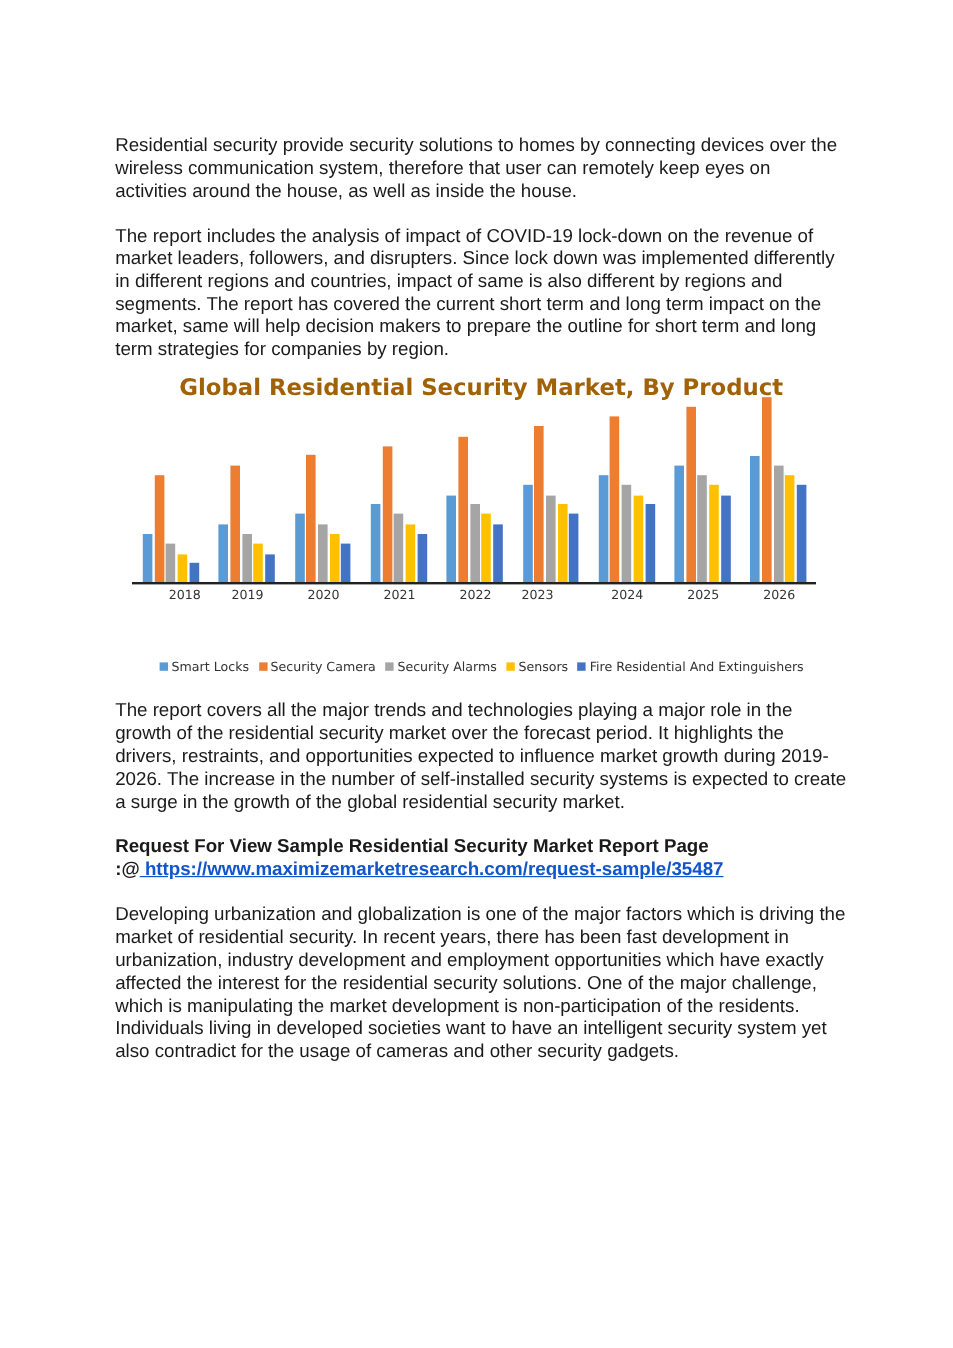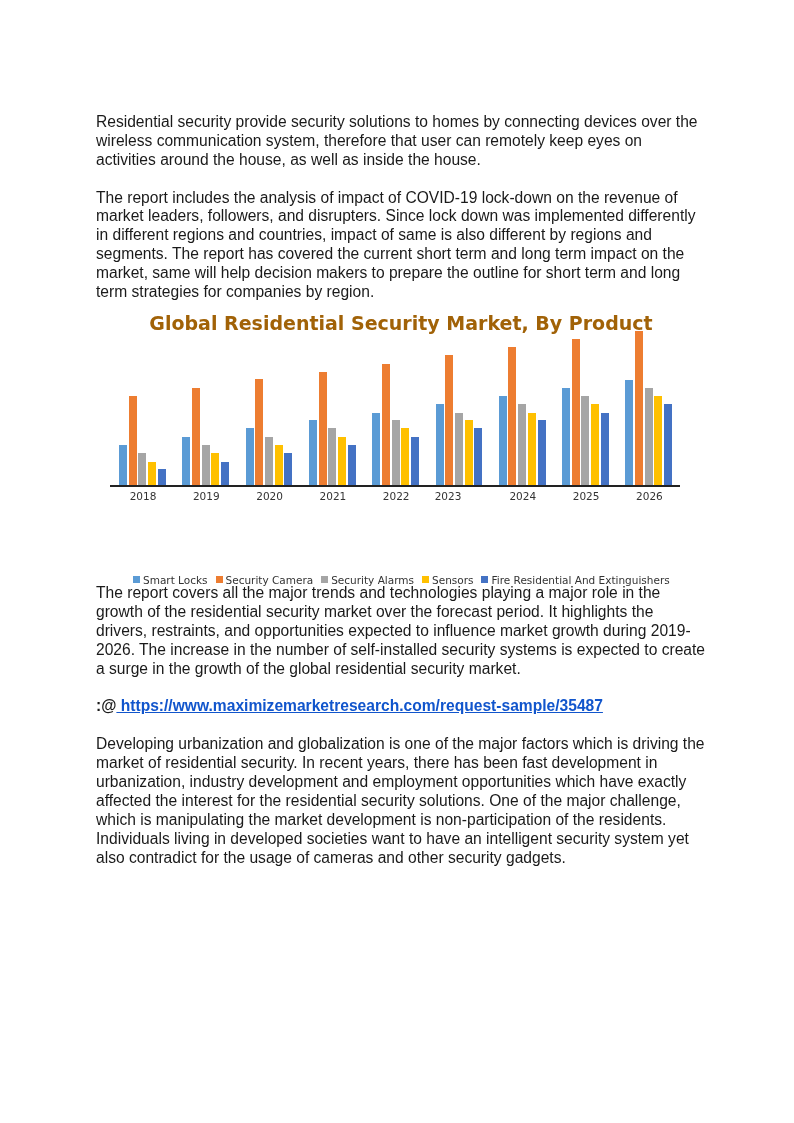--- a/index.html
+++ b/index.html
@@ -14,21 +14,21 @@
   .chart { position: relative; width: 610px; height: 282px; margin-top: 0; }
   .chart-title { position: absolute; left: 0; width: 100%; top: 10px; text-align: center;
                  font-family: "DejaVu Sans", sans-serif; font-weight: bold; font-size: 19px; color: #a16207; }
   .plot { position: absolute; left: 14px; top: 58px; width: 570px; height: 127px; }
   .axis { position: absolute; left: 0; bottom: 0; width: 570px; height: 1.5px; background: #222; }
   .group { position: absolute; bottom: 1.5px; width: 48px; height: 160px; }
   .bar { position: absolute; bottom: 0; width: 8px; }
   .xlabel { position: absolute; top: 130px; width: 48px; text-align: center;
             font-family: "DejaVu Sans", sans-serif; font-size: 10.5px; color: #333; }
   .legend { position: absolute; left: 37px; top: 248px; display: flex; gap: 8px;
-            font-family: "DejaVu Sans", sans-serif; font-size: 10.5px; color: #333; white-space: nowrap; margin-top: 24px; }
+            font-family: "DejaVu Sans", sans-serif; font-size: 10.5px; color: #333; white-space: nowrap; }
   .legend-item { display: flex; align-items: center; gap: 3px; }
   .swatch { width: 7px; height: 7px; display: inline-block; }
 </style>
 </head>
 <body>
 
 <div class="page">
   <div class="gap"></div>
   <p>Residential security provide security solutions to homes by connecting devices over the wireless communication system, therefore that user can remotely keep eyes on activities around the house, as well as inside the house.</p>
   <div class="gap"></div>
@@ -38,21 +38,21 @@
     <div class="chart-title">Global Residential Security Market, By Product</div>
     <div class="plot" id="plot">
       <div class="axis"></div>
     <div class="group" style="left: 9px;">
           <div class="bar" style="left: 0px; height: 40px; background: rgb(91, 155, 213);"></div>
           <div class="bar" style="left: 9.7px; height: 89px; background: rgb(237, 125, 49);"></div>
           <div class="bar" style="left: 19.4px; height: 32px; background: rgb(165, 165, 165);"></div>
           <div class="bar" style="left: 29.1px; height: 23px; background: rgb(255, 192, 0);"></div>
           <div class="bar" style="left: 38.8px; height: 16px; background: rgb(68, 114, 196);"></div>
         </div>
-        <div class="xlabel" style="left: 9px; text-align: center;">2018</div>
+        <div class="xlabel" style="left: 20px; text-align: center;">2018</div>
         <div class="group" style="left: 72.3px;">
           <div class="bar" style="left: 0px; height: 48px; background: rgb(91, 155, 213);"></div>
           <div class="bar" style="left: 9.7px; height: 97px; background: rgb(237, 125, 49);"></div>
           <div class="bar" style="left: 19.4px; height: 40px; background: rgb(165, 165, 165);"></div>
           <div class="bar" style="left: 29.1px; height: 32px; background: rgb(255, 192, 0);"></div>
           <div class="bar" style="left: 38.8px; height: 23px; background: rgb(68, 114, 196);"></div>
         </div>
         <div class="xlabel" style="left: 72.3px;">2019</div>
         <div class="group" style="left: 135.6px;">
           <div class="bar" style="left: 0px; height: 57px; background: rgb(91, 155, 213);"></div>
@@ -130,17 +130,18 @@
         </span>
         <span class="legend-item">
           <span class="swatch" style="background: rgb(68, 114, 196);"></span>
           <span>Fire Residential And Extinguishers</span>
         </span>
       </div>
   </div>
 
   <p>The report covers all the major trends and technologies playing a major role in the growth of the residential security market over the forecast period. It highlights the drivers, restraints, and opportunities expected to influence market growth during 2019-2026. The increase in the number of self-installed security systems is expected to create a surge in the growth of the global residential security market.</p>
   <div class="gap"></div>
+  <p class="bold">Request For View Sample Residential Security Market Report Page</p>
   <p class="bold"><span>:@</span><a class="link" href="#"> https://www.maximizemarketresearch.com/request-sample/35487</a></p>
   <div class="gap"></div>
   <p>Developing urbanization and globalization is one of the major factors which is driving the market of residential security. In recent years, there has been fast development in urbanization, industry development and employment opportunities which have exactly affected the interest for the residential security solutions. One of the major challenge, which is manipulating the market development is non-participation of the residents. Individuals living in developed societies want to have an intelligent security system yet also contradict for the usage of cameras and other security gadgets.</p>
   <div class="gap"></div>
 </div>
 
 </body></html>

